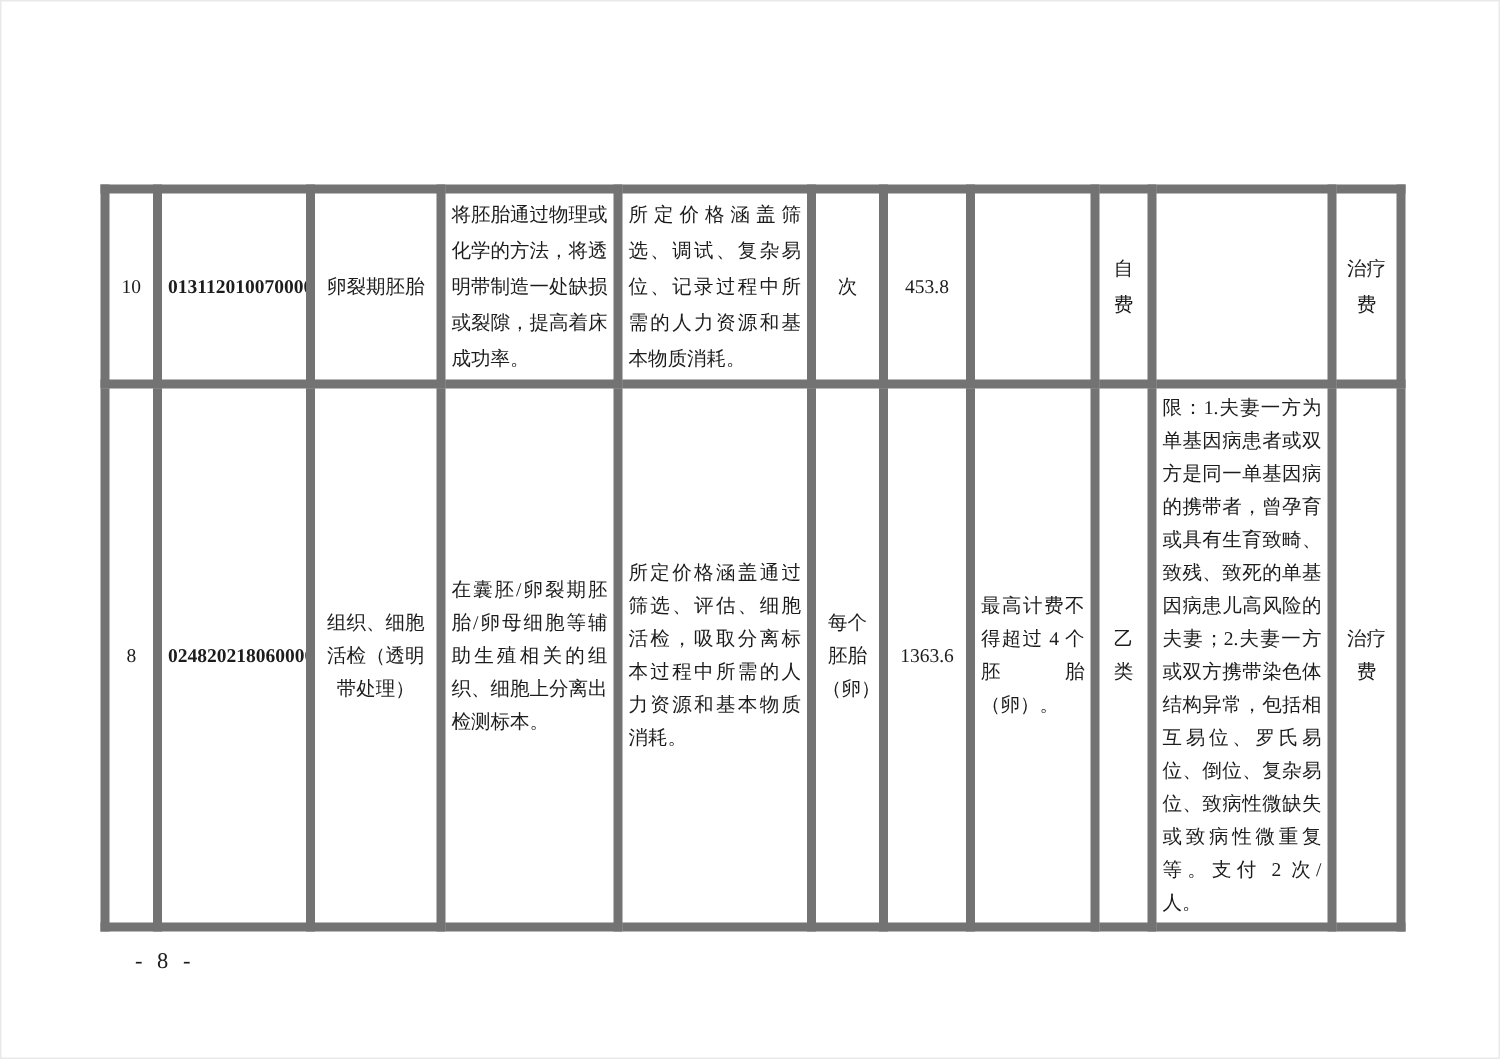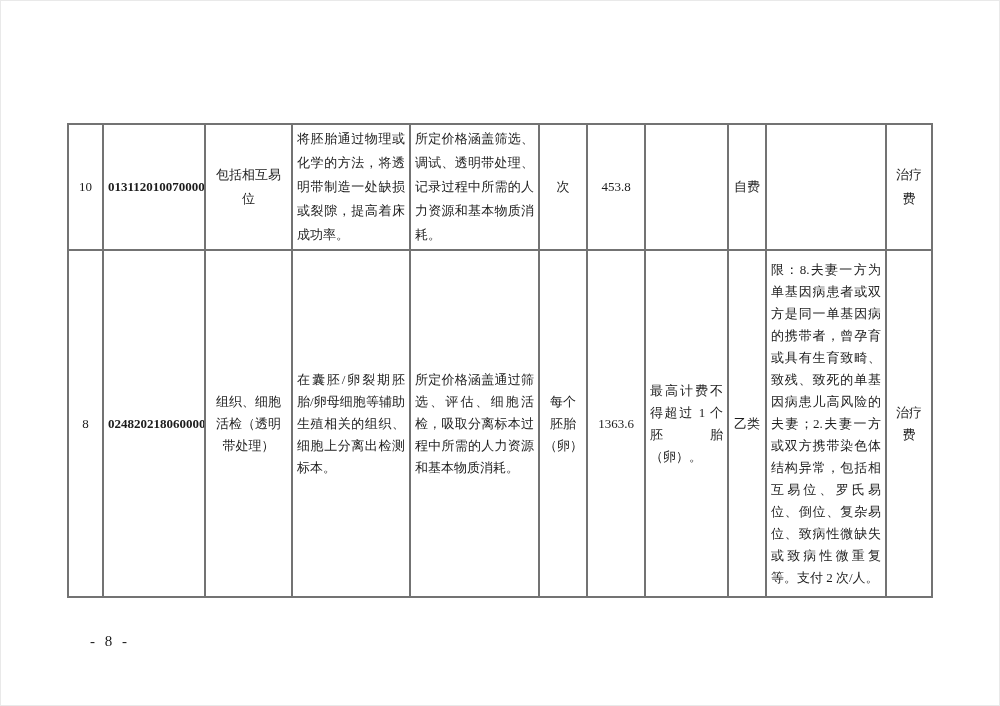--- a/index.html
+++ b/index.html
@@ -19,21 +19,21 @@
   }
   table.price-table {
     position: absolute;
     left: 67px;
     top: 123px;
     width: 864px;
     border-collapse: collapse;
     table-layout: fixed;
   }
   table.price-table td {
-    border: 2px solid #737373;
+    border: 6px solid #737373;
     vertical-align: middle;
     font-size: 13px;
     padding: 2px 4px;
     box-sizing: border-box;
     overflow: hidden;
   }
   tr.row-12 { height: 125px; }
   tr.row-12 td { line-height: 24px; }
   tr.row-13 { height: 347px; }
   tr.row-13 td { line-height: 22px; }
@@ -66,43 +66,43 @@
       <col style="width:58px">
       <col style="width:83px">
       <col style="width:38px">
       <col style="width:120px">
       <col style="width:46px">
     </colgroup>
     <tbody>
       <tr class="row-12">
         <td class="center">10</td>
         <td class="code">013112010070000</td>
-        <td class="center">包括相互易位</td>
+        <td class="center">卵裂期胚胎</td>
         <td class="just">将胚胎通过物理或化学的方法，将透明带制造一处缺损或裂隙，提高着床成功率。</td>
-        <td class="just">所定价格涵盖筛选、调试、透明带处理、记录过程中所需的人力资源和基本物质消耗。</td>
+        <td class="just">所定价格涵盖筛选、调试、复杂易位、记录过程中所需的人力资源和基本物质消耗。</td>
         <td class="unit">次</td>
         <td class="center">453.8</td>
         <td class="just"></td>
         <td class="center">自费</td>
         <td class="just"></td>
         <td class="center">治疗费</td>
       </tr>
       <tr class="row-13">
         <td class="center">8</td>
         <td class="code">024820218060000</td>
         <td class="center">组织、细胞活检（透明带处理）</td>
         <td class="just">在囊胚/卵裂期胚胎/卵母细胞等辅助生殖相关的组织、细胞上分离出检测标本。</td>
         <td class="just">所定价格涵盖通过筛选、评估、细胞活检，吸取分离标本过程中所需的人力资源和基本物质消耗。</td>
         <td class="unit">每个
 胚胎
 （卵）</td>
         <td class="center">1363.6</td>
-        <td class="just">最高计费不得超过 1 个胚胎（卵）。</td>
+        <td class="just">最高计费不得超过 4 个胚胎（卵）。</td>
         <td class="center">乙类</td>
-        <td class="just">限：8.夫妻一方为单基因病患者或双方是同一单基因病的携带者，曾孕育或具有生育致畸、致残、致死的单基因病患儿高风险的夫妻；2.夫妻一方或双方携带染色体结构异常，包括相互易位、罗氏易位、倒位、复杂易位、致病性微缺失或致病性微重复等。支付 2 次/人。</td>
+        <td class="just">限：1.夫妻一方为单基因病患者或双方是同一单基因病的携带者，曾孕育或具有生育致畸、致残、致死的单基因病患儿高风险的夫妻；2.夫妻一方或双方携带染色体结构异常，包括相互易位、罗氏易位、倒位、复杂易位、致病性微缺失或致病性微重复等。支付 2 次/人。</td>
         <td class="center">治疗费</td>
       </tr>
     </tbody>
   </table>
 
   <div class="page-num">- 8 -</div>
 
 </div>
 
 </body></html>

